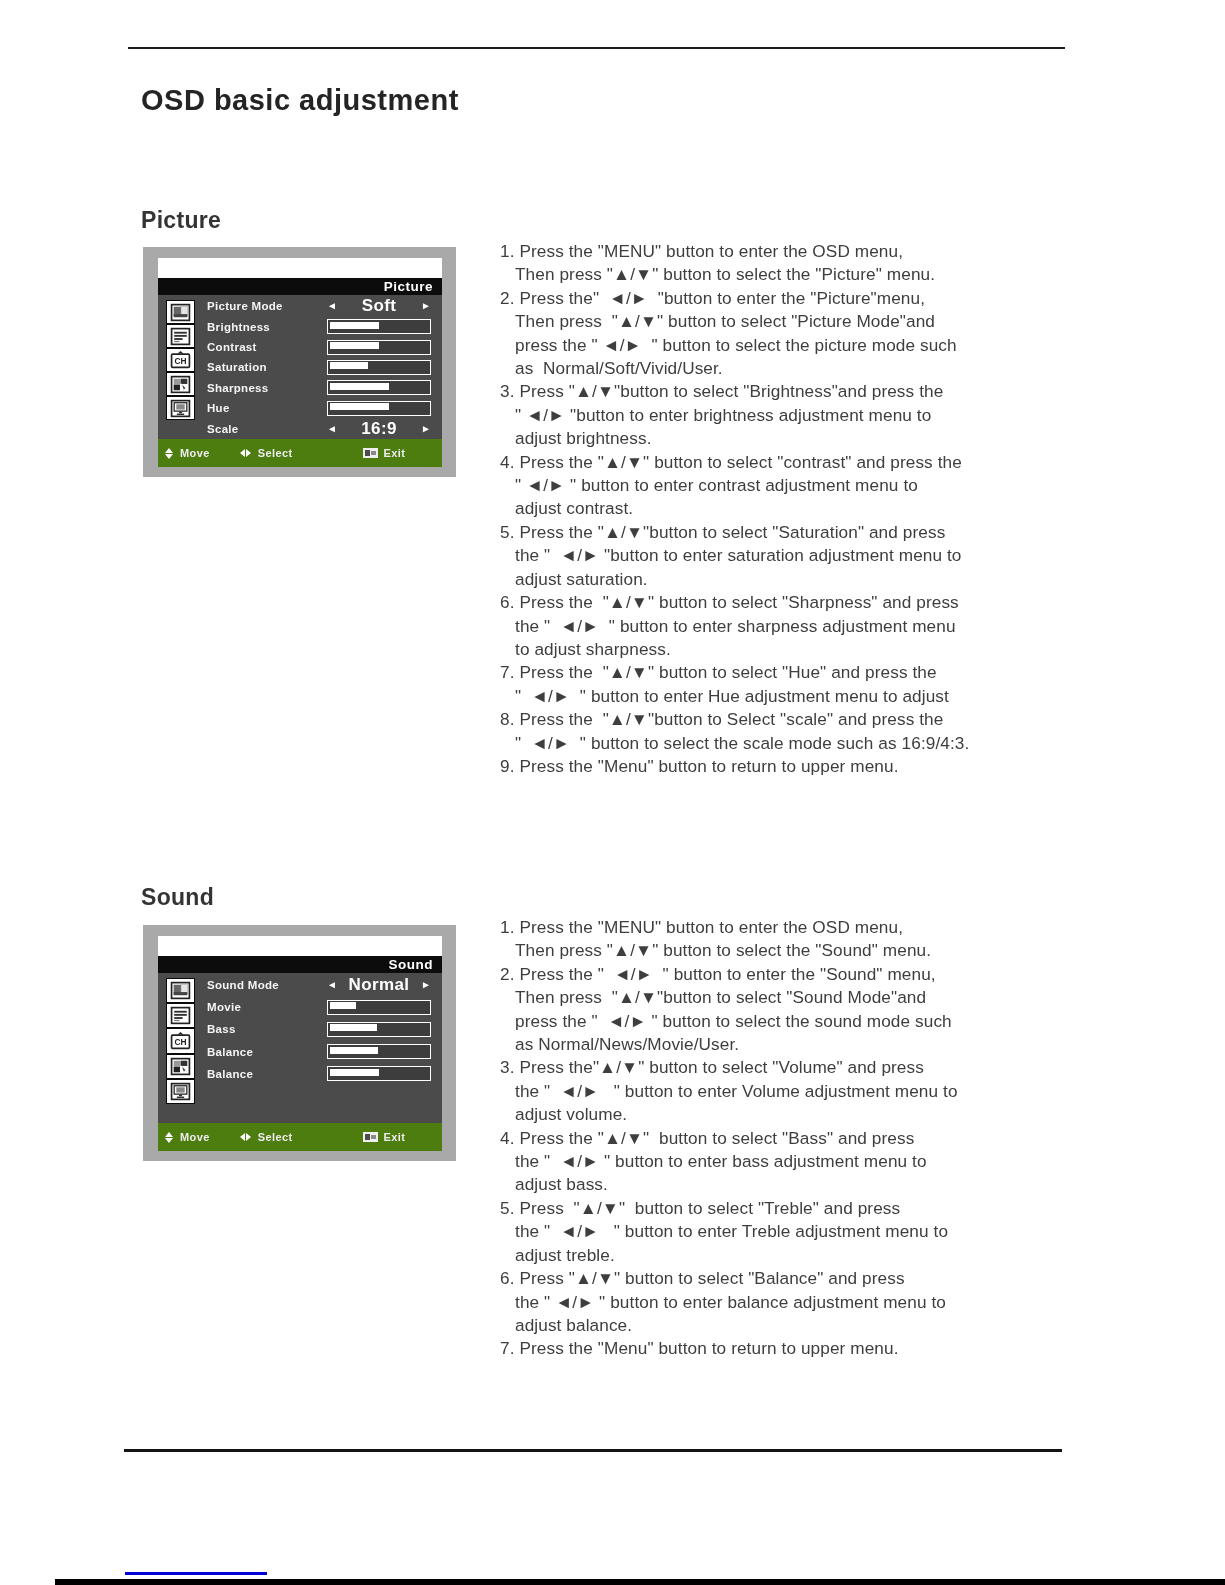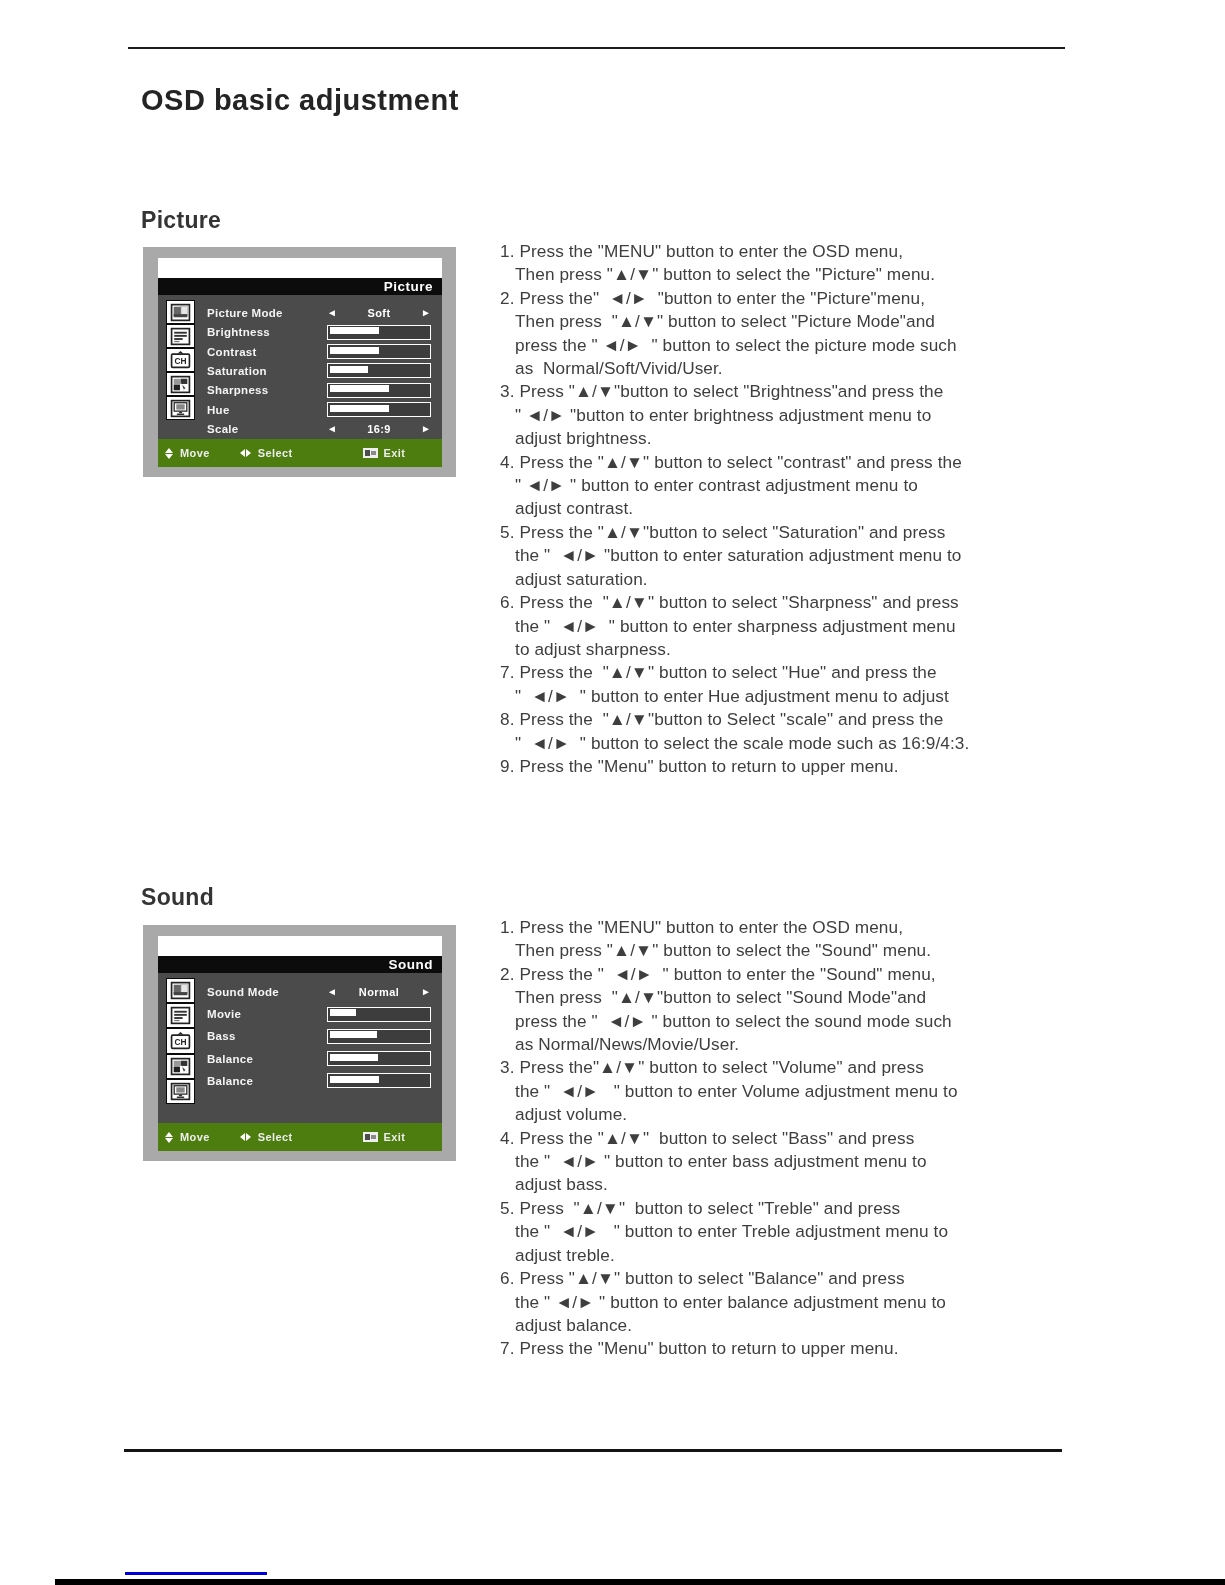--- a/index.html
+++ b/index.html
@@ -29,28 +29,28 @@
   .screen-top{height:20px;background:#fff;}
   .osd-titlebar{height:17px;background:#0c0c0c;display:flex;justify-content:flex-end;align-items:center;
                 padding-right:9px;}
   .osd-title{color:#fff;font-size:13.5px;font-weight:bold;letter-spacing:.5px;}
   .osd-body{flex:1;background:#4b4b4b;display:flex;overflow:hidden;}
   .icon-col{width:45px;display:flex;flex-direction:column;justify-content:space-between;
             align-items:flex-start;padding:5px 0 19px 8px;box-sizing:border-box;}
   .osd-icon{width:27px;height:25px;background:#fff;border:1px solid #0a0a0a;display:flex;
             align-items:center;justify-content:center;}
   .osd-icon svg{width:21px;height:19px;display:block;}
-  .rows{flex:1;display:flex;flex-direction:column;padding-top:8px;}
+  .rows{flex:1;display:flex;flex-direction:column;padding-top:1px;}
   .osd-row{height:22.2px;display:flex;align-items:center;}
   .row-label{width:118px;padding-left:4px;font-size:11.5px;font-weight:bold;color:#f4f4f4;
              letter-spacing:.3px;}
   .row-control{flex:1;display:flex;align-items:center;padding-left:2px;}
   .choice{display:flex;width:104px;justify-content:space-between;align-items:center;color:#fff;}
   .arrow{font-size:10px;line-height:1;}
-  .choice-value{font-size:11px;font-weight:bold;letter-spacing:.4px;}
+  .choice-value{font-size:17px;font-weight:bold;letter-spacing:.4px;}
   .bar{display:block;width:102px;height:10px;border:1px solid #fff;background:#3d3d3d;
        padding:1.5px;box-sizing:content-box;width:99px;}
   .bar-fill{display:block;height:7px;background:#fff;}
   .osd-footer{height:28px;background:#4d7c0f;display:flex;align-items:center;color:#ededed;
               font-size:11px;font-weight:bold;letter-spacing:.4px;}
   .f-item{display:inline-flex;align-items:center;}
   .f-move{margin-left:7px;}
   .f-select{margin-left:30px;}
   .f-exit{margin-left:70px;}
   .move-icon{display:inline-flex;flex-direction:column;gap:1px;margin-right:7px;}

